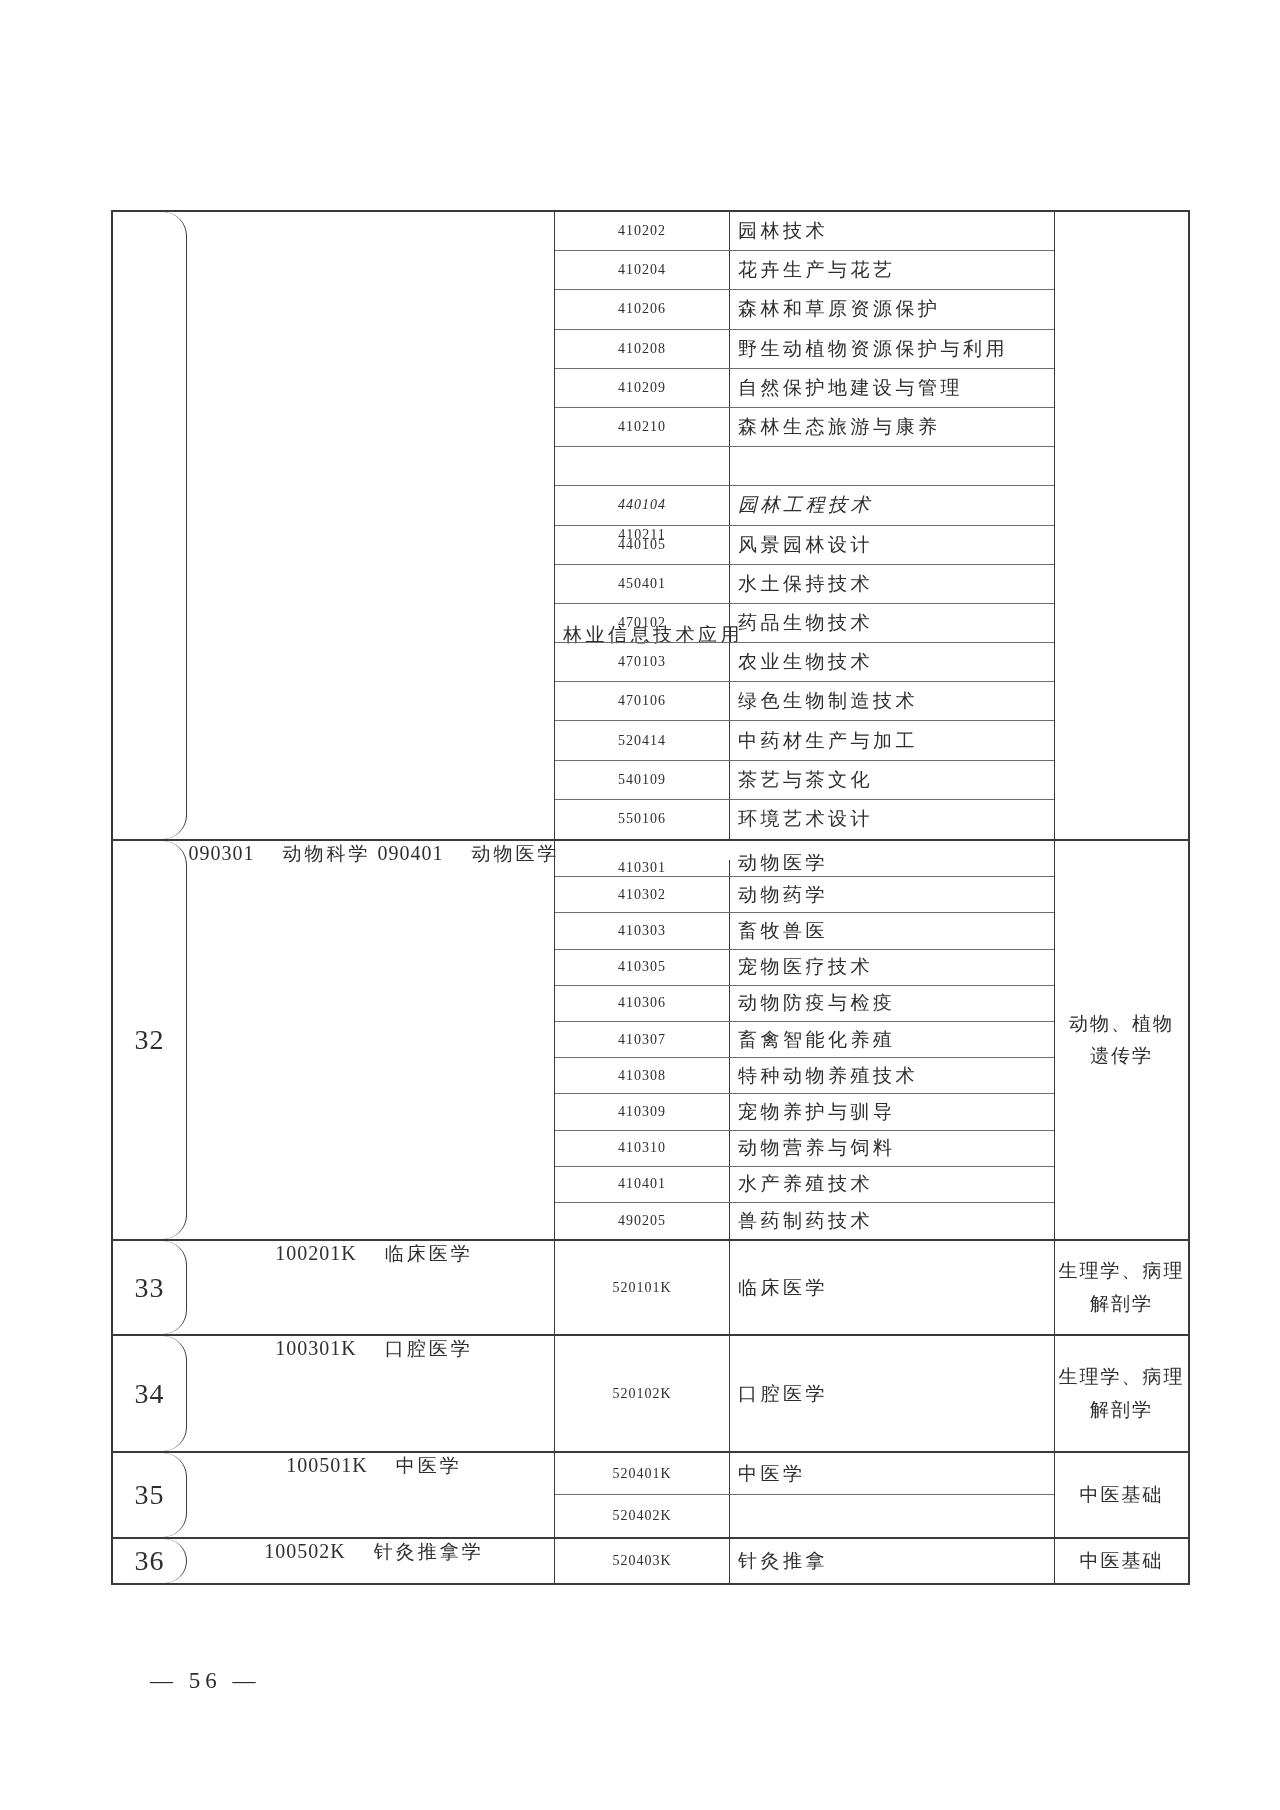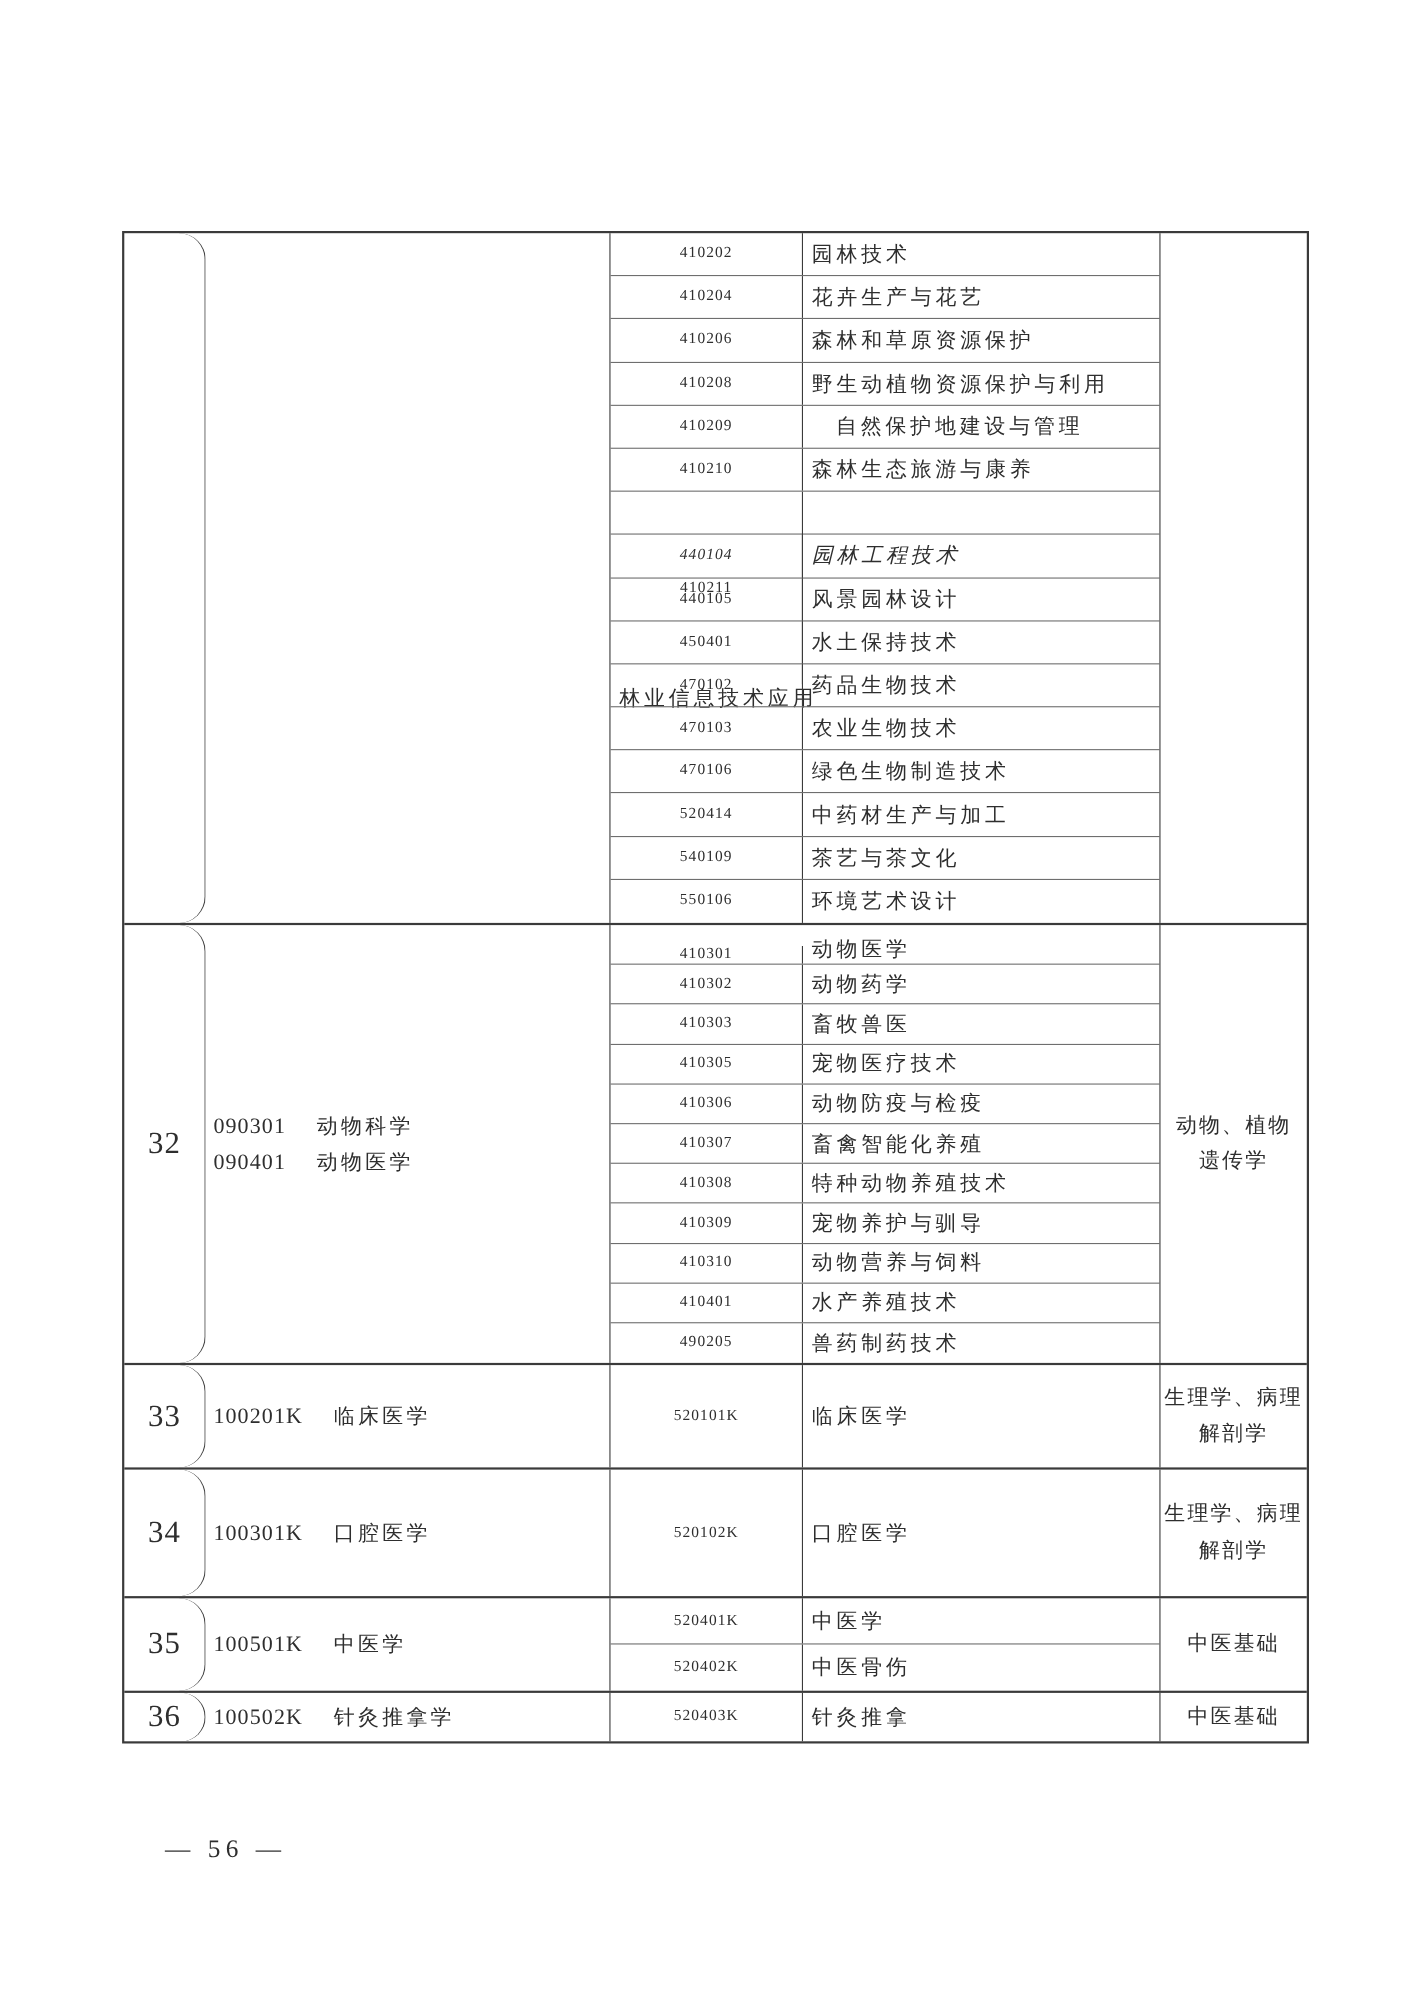--- a/index.html
+++ b/index.html
@@ -25,21 +25,21 @@
 
   .seq-cell {
     width:74px; flex:0 0 74px;
     border-right:1.5px solid #3a3a3a;
     display:flex; align-items:center; justify-content:center;
     font-size:28px; letter-spacing:1px;border-radius:24px;
   }
   .major-cell {
     width:368px; flex:0 0 368px;
     border-right:1.5px solid #3a3a3a;
-    display:flex; flex-direction:column; justify-content:center;
+    display:flex; flex-direction:row; justify-content:center;
     padding-left:7px; gap:7px;
   }
   .major-line { display:flex; align-items:baseline; gap:28px; }
   .major-code { font-size:20px; letter-spacing:1px; white-space:nowrap; }
   .major-name { font-size:19px; letter-spacing:3px; white-space:nowrap; }
 
   .spec-col { flex:1 1 auto; display:flex; flex-direction:column; }
   .subrow { display:flex; border-bottom:1px solid #6e6e6e; }
   .subrow:last-child { border-bottom:none; }
   .spec-code {
@@ -89,21 +89,21 @@
             <div class="spec-name">花卉生产与花艺</div>
           </div>
           <div class="subrow" style="height: 39.2px;">
             <div class="spec-code">410206</div>
             <div class="spec-name">森林和草原资源保护</div>
           </div>
           <div class="subrow" style="height: 39.2px;">
             <div class="spec-code">410208</div>
             <div class="spec-name">野生动植物资源保护与利用</div>
           </div>
-          <div class="subrow" style="height: 39.2px; gap: 22px;">
+          <div class="subrow" style="height: 39.2px;">
             <div class="spec-code">410209</div>
             <div class="spec-name">自然保护地建设与管理</div>
           </div>
           <div class="subrow" style="height: 39.2px;">
             <div class="spec-code">410210</div>
             <div class="spec-name">森林生态旅游与康养</div>
           </div>
           <div class="subrow" style="height: 39.2px; flex-direction: column;">
             <div class="spec-code">410211</div>
             <div class="spec-name">林业信息技术应用</div>
@@ -250,21 +250,20 @@
             <div class="major-name">中医学</div>
           </div>
         </div>
         <div class="spec-col">
           <div class="subrow" style="height: 42px;">
             <div class="spec-code">520401K</div>
             <div class="spec-name">中医学</div>
           </div>
           <div class="subrow" style="height: 42px;">
             <div class="spec-code">520402K</div>
-            <div class="spec-name">中医骨伤</div>
           </div>
         </div>
         <div class="subject-cell">中医基础</div>
       </div>
       <div class="section">
         <div class="seq-cell">36</div>
         <div class="major-cell">
           <div class="major-line">
             <div class="major-code">100502K</div>
             <div class="major-name">针灸推拿学</div>

